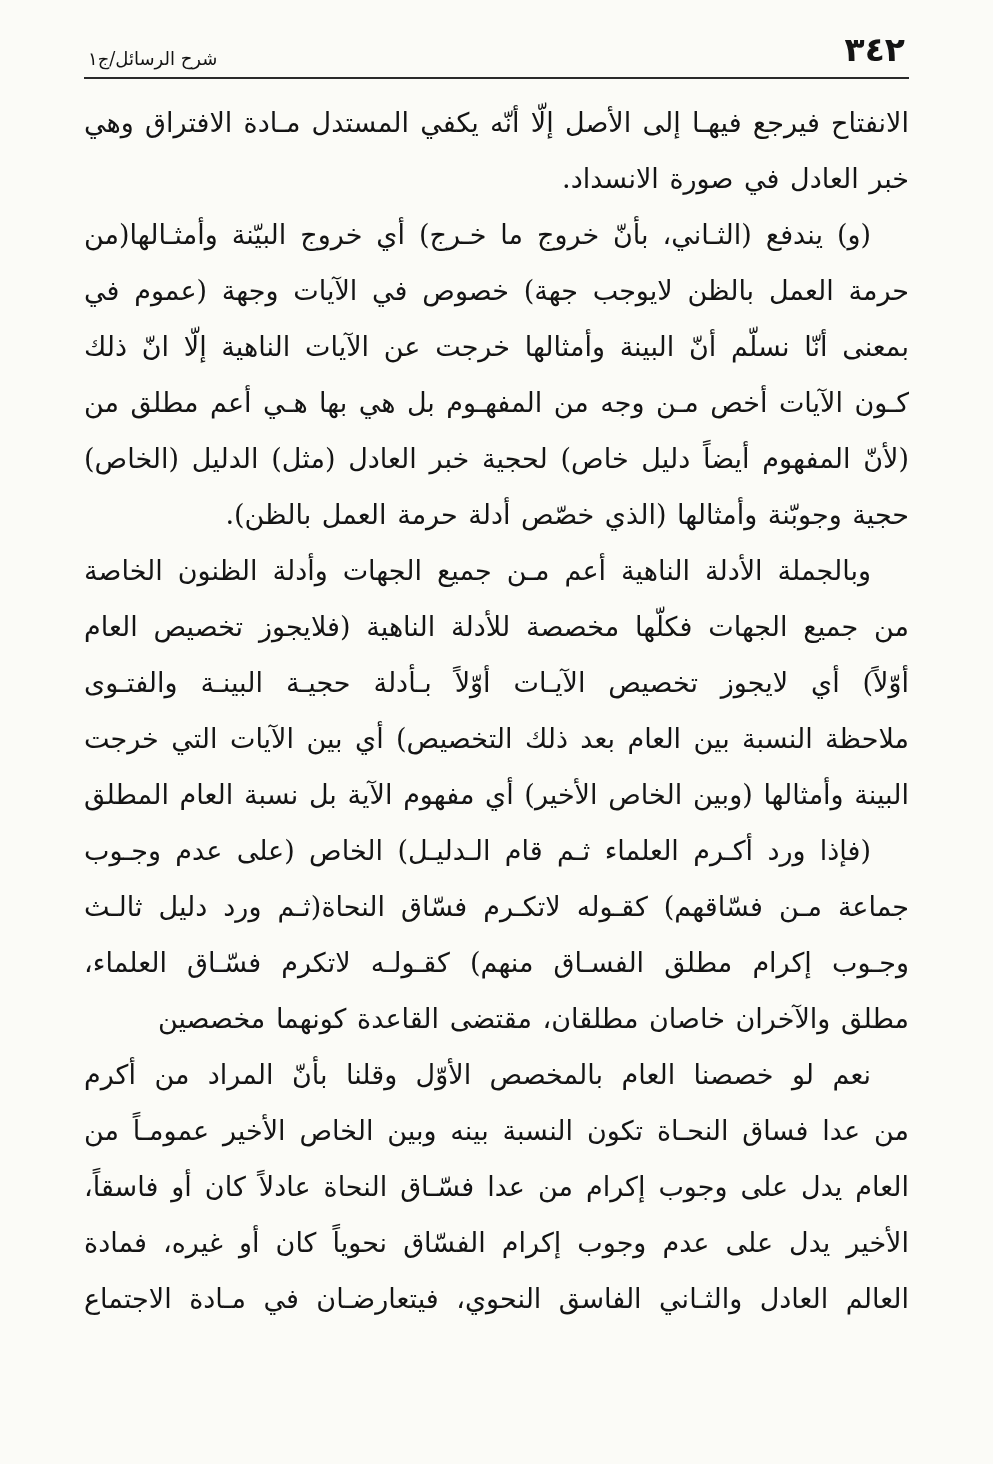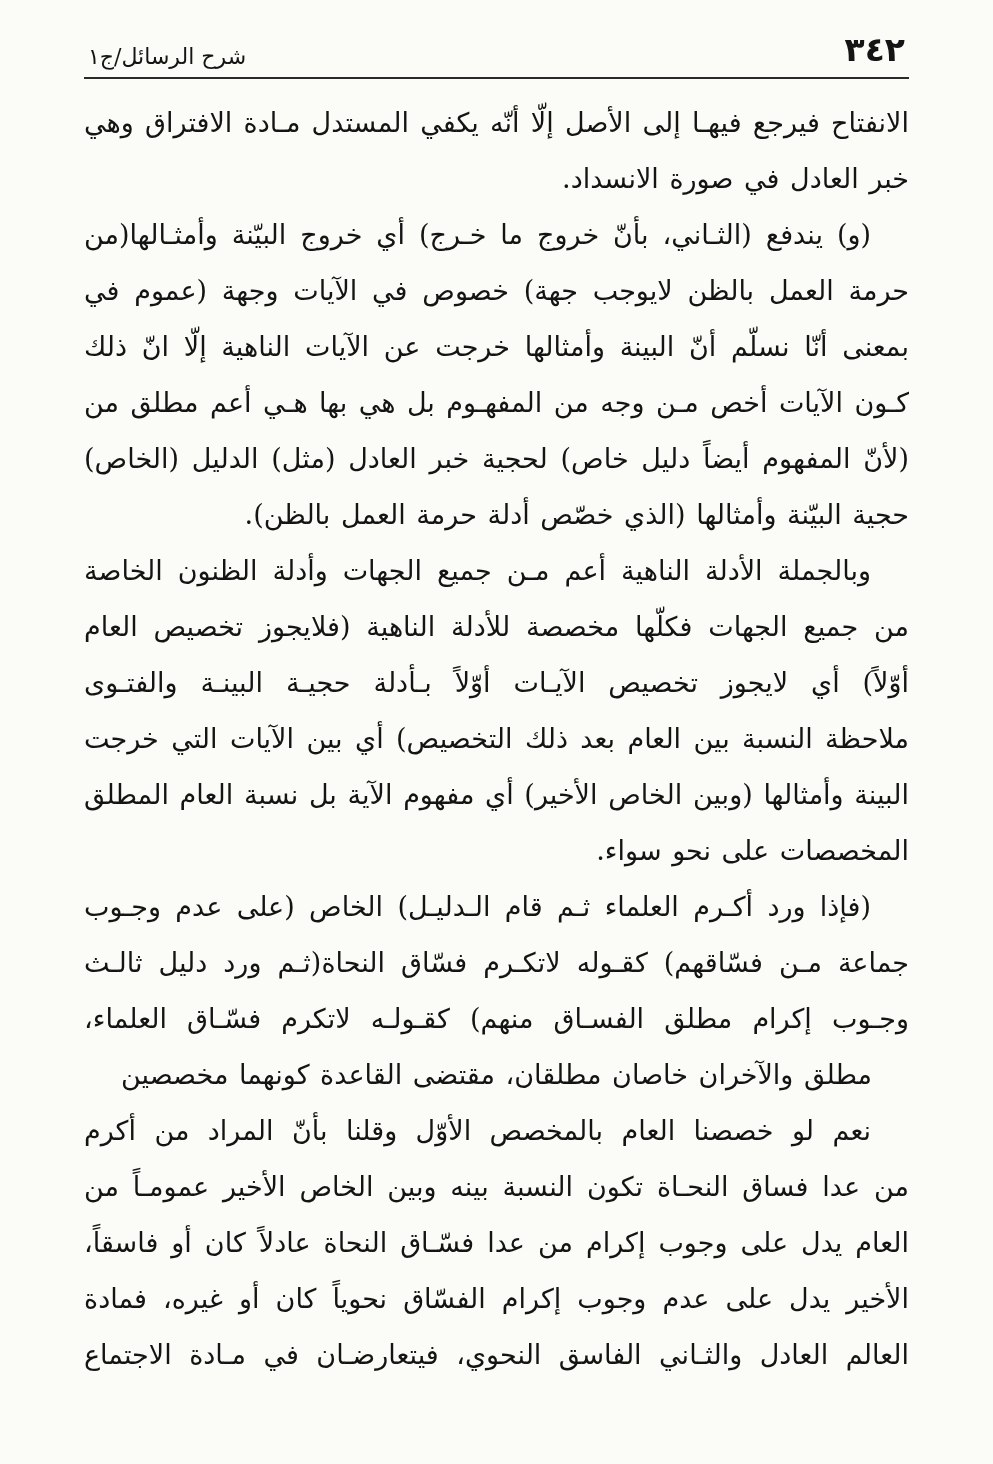--- a/index.html
+++ b/index.html
@@ -25,21 +25,21 @@
     justify-content: space-between;
     align-items: flex-end;
     padding: 0 4px 6px 4px;
   }
   .page-number {
     font-size: 33px;
     font-weight: bold;
     letter-spacing: 1px;
   }
   .book-title {
-    font-size: 22px;
+    font-size: 18px;
   }
   .header-rule {
     border: 0;
     border-top: 2px solid #2a2a2a;
     margin: 2px 0 10px 0;
   }
   .page-body {
     padding-top: 6px;
   }
   .paragraph {
@@ -50,21 +50,21 @@
     line-height: 56px;
     height: 56px;
     overflow: hidden;
     word-spacing: 2px;
   }
   .line-justify {
     text-align: justify;
     text-align-last: justify;
   }
   .line-end {
-    text-align: center;
+    text-align: right;
     text-align-last: right;
   }
   .first-line {
     padding-right: 38px;
   }
 </style>
 </head>
 <body>
 
 <div class="page">
@@ -77,29 +77,28 @@
       <div class="paragraph">
         <div class="text-line line-justify">الانفتاح فيرجع فيهـا إلى الأصل إلّا أنّه يكفي المستدل مـادة الافتراق وهي حجية</div>
         <div class="text-line line-end">خبر العادل في صورة الانسداد.</div>
       </div>
       <div class="paragraph">
         <div class="text-line line-justify first-line">(و) يندفع (الثـاني، بأنّ خروج ما خـرج) أي خروج البيّنة وأمثـالها(من أدلّة</div>
         <div class="text-line line-justify">حرمة العمل بالظن لايوجب جهة) خصوص في الآيات وجهة (عموم في المفهوم)</div>
         <div class="text-line line-justify">بمعنى أنّا نسلّم أنّ البينة وأمثالها خرجت عن الآيات الناهية إلّا انّ ذلك لايوجب</div>
         <div class="text-line line-justify">كـون الآيات أخص مـن وجه من المفهـوم بل هي بها هـي أعم مطلق من المفهـوم</div>
         <div class="text-line line-justify">(لأنّ المفهوم أيضاً دليل خاص) لحجية خبر العادل (مثل) الدليل (الخاص) على</div>
-        <div class="text-line line-end">حجية البيّنة وأمثالها (الذي خصّص أدلة حرمة العمل بالظن).</div>
+        <div class="text-line line-end">حجية وجوبّنة وأمثالها (الذي خصّص أدلة حرمة العمل بالظن).</div>
       </div>
       <div class="paragraph">
         <div class="text-line line-justify first-line">وبالجملة الأدلة الناهية أعم مـن جميع الجهات وأدلة الظنون الخاصة أخص</div>
         <div class="text-line line-justify">من جميع الجهات فكلّها مخصصة للأدلة الناهية (فلايجوز تخصيص العام بأحدهما</div>
         <div class="text-line line-justify">أوّلاً) أي لايجوز تخصيص الآيـات أوّلاً بـأدلة حجيـة البينـة والفتـوى وأمثـالها(ثم</div>
         <div class="text-line line-justify">ملاحظة النسبة بين العام بعد ذلك التخصيص) أي بين الآيات التي خرجت منها</div>
         <div class="text-line line-justify">البينة وأمثالها (وبين الخاص الأخير) أي مفهوم الآية بل نسبة العام المطلق إلى جميع</div>
-        <div class="text-line line-end">المخصصات على نحو سواء.</div>
       </div>
       <div class="paragraph">
         <div class="text-line line-justify first-line">(فإذا ورد أكـرم العلماء ثـم قام الـدليـل) الخاص (على عدم وجـوب إكـرام</div>
         <div class="text-line line-justify">جماعة مـن فسّاقهم) كقـوله لاتكـرم فسّاق النحاة(ثـم ورد دليل ثالـث على عدم</div>
         <div class="text-line line-justify">وجـوب إكرام مطلق الفسـاق منهم) كقـولـه لاتكرم فسّـاق العلماء، فالأوّل عـام</div>
         <div class="text-line line-end">مطلق والآخران خاصان مطلقان، مقتضى القاعدة كونهما مخصصين للعام.</div>
       </div>
       <div class="paragraph">
         <div class="text-line line-justify first-line">نعم لو خصصنا العام بالمخصص الأوّل وقلنا بأنّ المراد من أكرم العلماء هو</div>
         <div class="text-line line-justify">من عدا فساق النحـاة تكون النسبة بينه وبين الخاص الأخير عمومـاً من وجه لأنّ</div>

